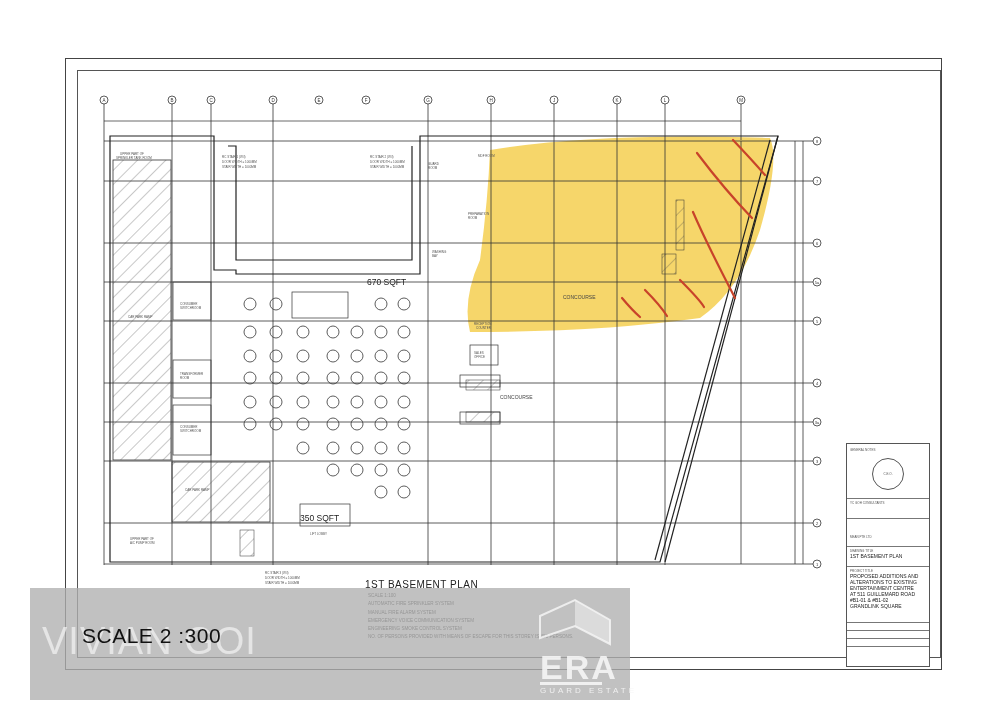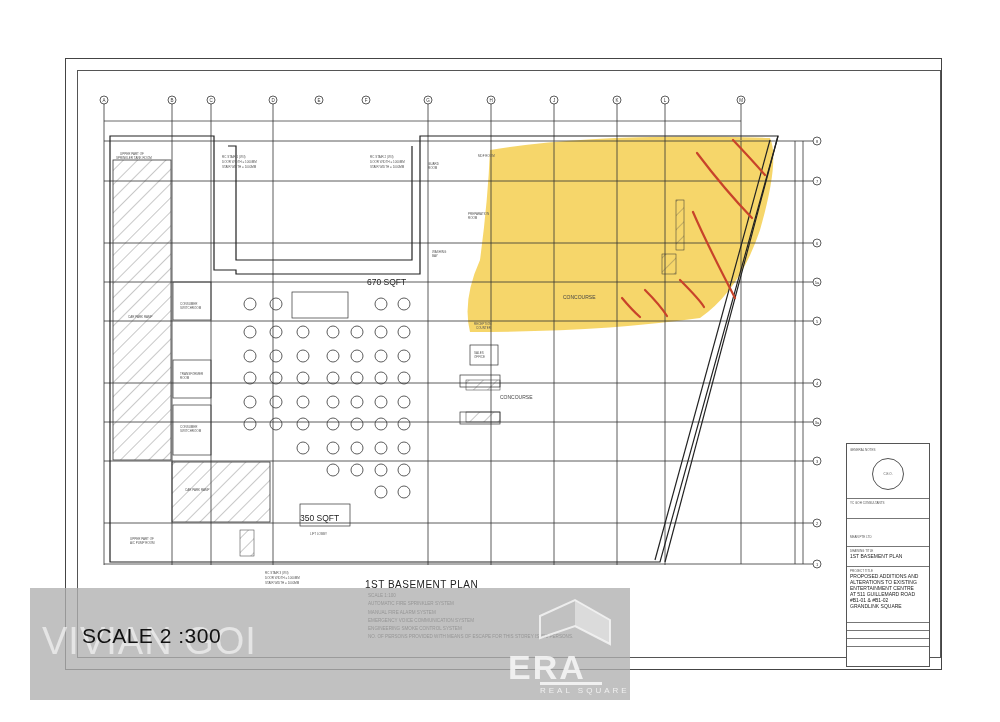--- a/index.html
+++ b/index.html
@@ -9,21 +9,21 @@
   .sheet-inner{left:77px;top:70px;width:864px;height:588px;border:1px solid #555;box-sizing:border-box;}
   svg text{font-family:"Liberation Sans",sans-serif;}
   .tb{left:846px;top:443px;width:84px;height:224px;border:1px solid #555;background:#fff;box-sizing:border-box;font-size:4px;color:#333;}
   .tb .cell{border-bottom:1px solid #777;padding:2px 3px;box-sizing:border-box;}
   .tb .tiny{font-size:3px;line-height:4px;color:#555;}
   .tb .proj{font-size:5px;line-height:6px;color:#222;}
   .tb .sheet{font-size:5px;color:#222;}
   .overlay{left:30px;top:588px;width:600px;height:112px;background:rgba(175,175,175,0.78);}
   .scale{left:82px;top:624px;font-size:21px;color:#111;letter-spacing:0.5px;}
   .agent{left:42px;top:620px;font-size:38px;color:rgba(240,240,240,0.75);letter-spacing:1px;}
-  .era{left:508px;top:648px;font-size:34px;font-weight:bold;color:rgba(245,245,245,0.9);letter-spacing:2px;}
+  .era{left:540px;top:648px;font-size:34px;font-weight:bold;color:rgba(245,245,245,0.9);letter-spacing:2px;}
   .era-sub{left:540px;top:686px;font-size:8px;color:rgba(245,245,245,0.9);letter-spacing:3px;}
   .era-bar{left:540px;top:682px;width:62px;height:3px;background:rgba(245,245,245,0.9);}
   .plan-title{left:365px;top:579px;font-size:10px;color:#222;letter-spacing:0.5px;}
   .notes{left:368px;top:592px;font-size:4.6px;line-height:8.3px;color:#333;}
 </style>
 </head>
 <body>
 
 <div class="abs sheet-outer"></div>
 <div class="abs sheet-inner"></div>
@@ -274,13 +274,13 @@
 
 <div class="abs overlay"></div>
 <div class="abs agent">VIVIAN GOI</div>
 <div class="abs scale">SCALE 2 :300</div>
 <svg class="abs" style="left:535px;top:598px" width="80" height="50">
   <path d="M5 40 L5 18 L40 2 L75 22 L75 46 L40 28 Z" fill="none" stroke="rgba(245,245,245,0.85)" stroke-width="2"></path>
   <path d="M40 2 L75 22 L75 46 L40 28 Z" fill="rgba(245,245,245,0.5)"></path>
 </svg>
 <div class="abs era">ERA</div>
 <div class="abs era-bar"></div>
-<div class="abs era-sub">REAL SQUARE</div>
+<div class="abs era-sub">GUARD ESTATE</div>
 
 </body></html>

